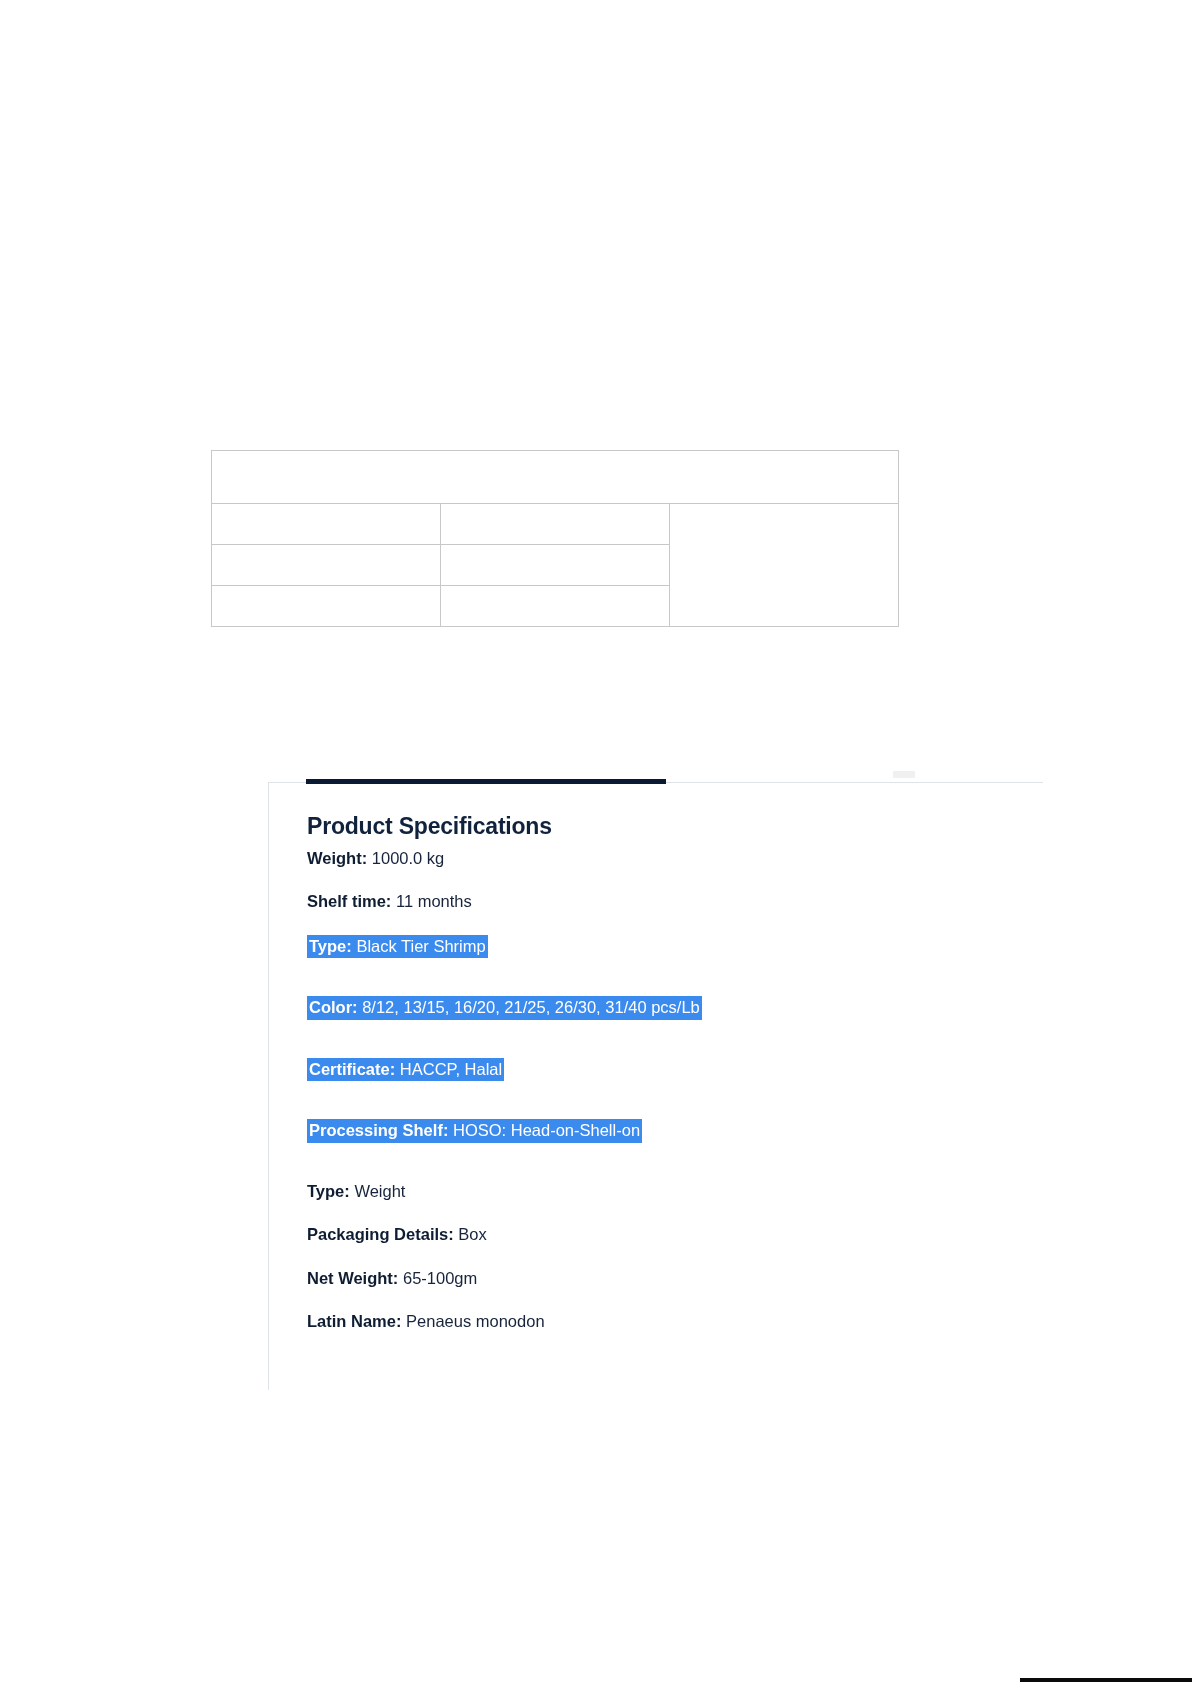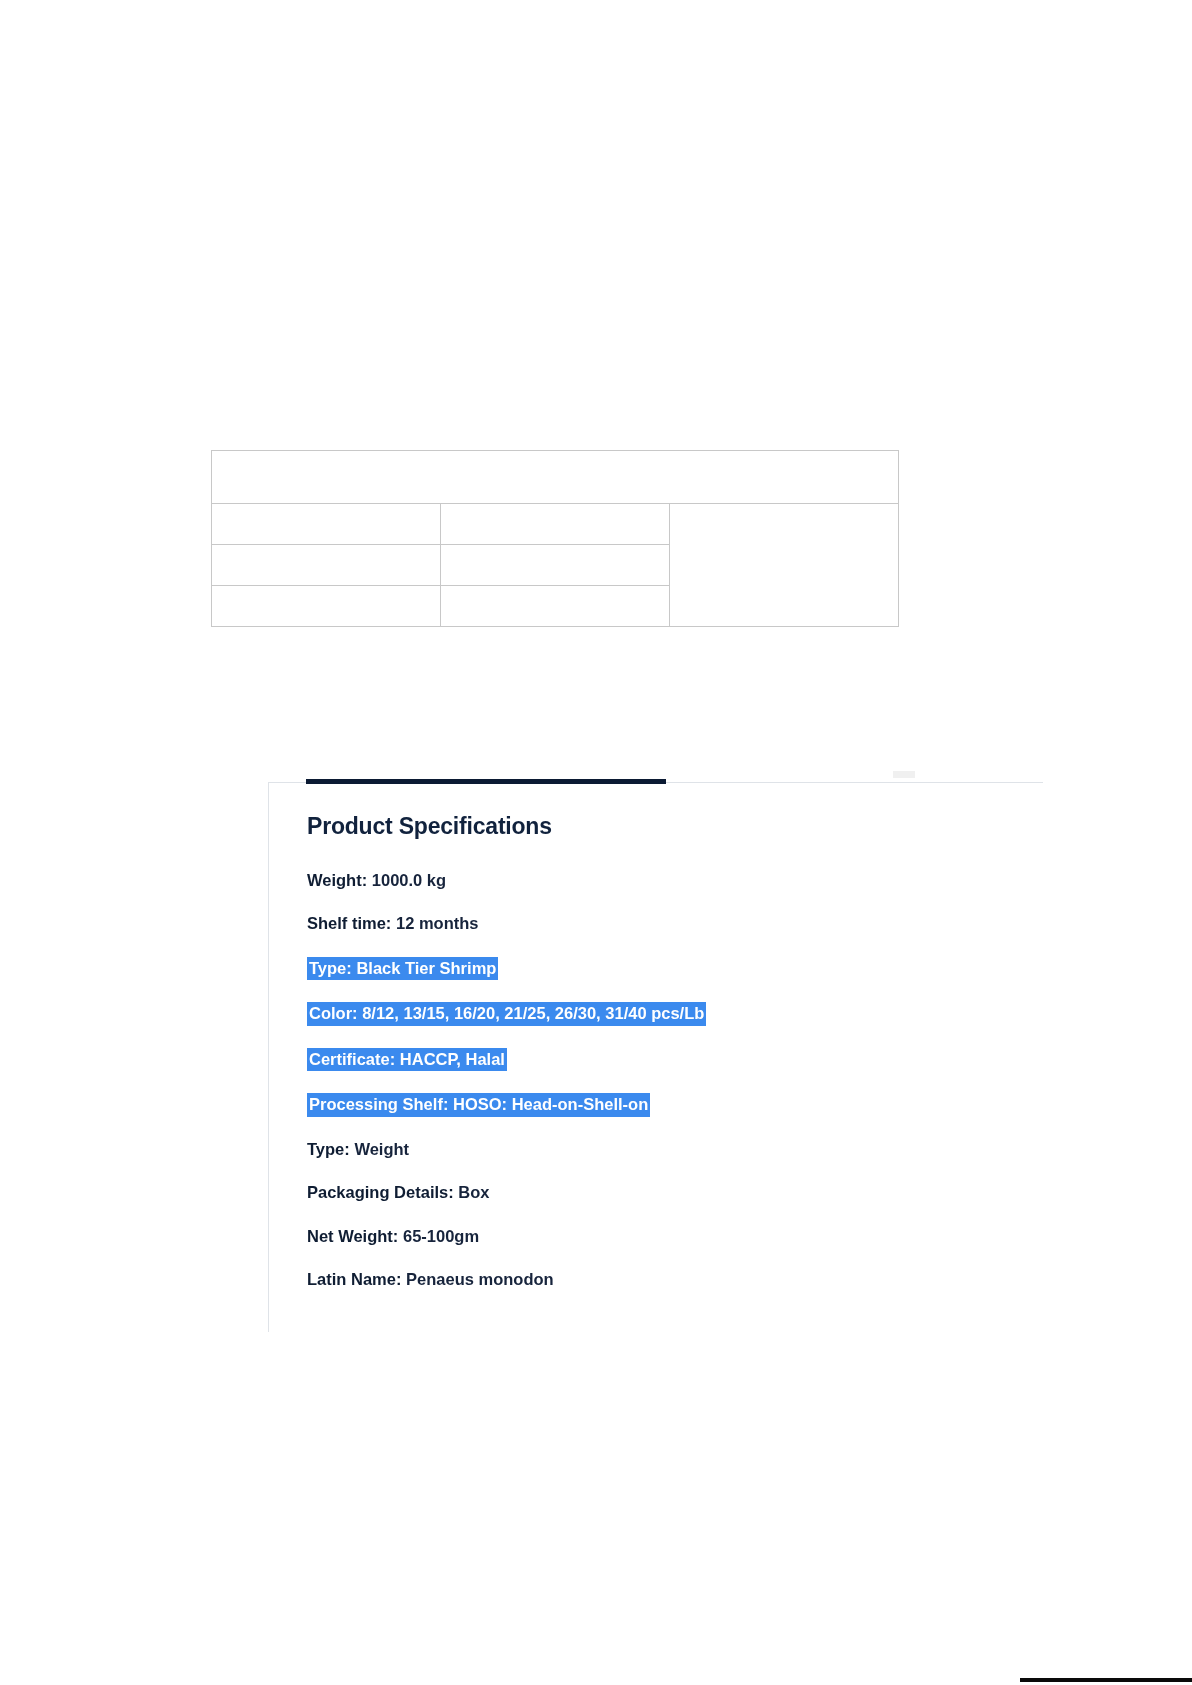--- a/index.html
+++ b/index.html
@@ -109,36 +109,36 @@
     background: #f0f0f0;
   }
   .spec-inner {
     padding: 30px 40px 42px 38px;
   }
   .spec-title {
     font-size: 23px;
     font-weight: bold;
     color: #11223d;
     letter-spacing: -0.2px;
-    margin: 0 0 30px 0;
+    margin: 0 0 8px 0;
   }
   .spec-row {
     font-size: 16.5px;
     line-height: 1.3;
     margin-bottom: 22px;
     color: #17243c;
     white-space: nowrap;
   }
-  .spec-row:last-child { margin-bottom: 0; }
+  .spec-row:last-child { margin-bottom: 16px; }
   .spec-row b {
     font-weight: bold;
     color: #0f1d33;
     text-align: right;
   }
-  .spec-row .val { font-weight: bold; }
+  .spec-row .val { font-weight: normal; }
   .spec-row.selected {
     display: inline-block;
     background: #3b8aee;
     color: #ffffff;
     padding: 1px 2px;
   }
   .spec-row.selected b { color: #ffffff; }
   .sel-wrap { display: block; margin-bottom: 22px; }
 
   
@@ -213,21 +213,21 @@
   <div class="spec-inner">
     <h2 class="spec-title">Product Specifications</h2>
 
     <div class="spec-row">
       <b>Weight:</b>
       <span class="val">1000.0 kg</span>
     </div>
 
     <div class="spec-row">
       <b>Shelf time:</b>
-      <span class="val">12 months</span>
+      <span class="val">11 months</span>
     </div>
 
     <div class="sel-wrap">
       <div class="spec-row selected">
         <b>Type:</b>
         <span class="val">Black Tier Shrimp</span>
       </div>
     </div>
 
     <div class="sel-wrap">

